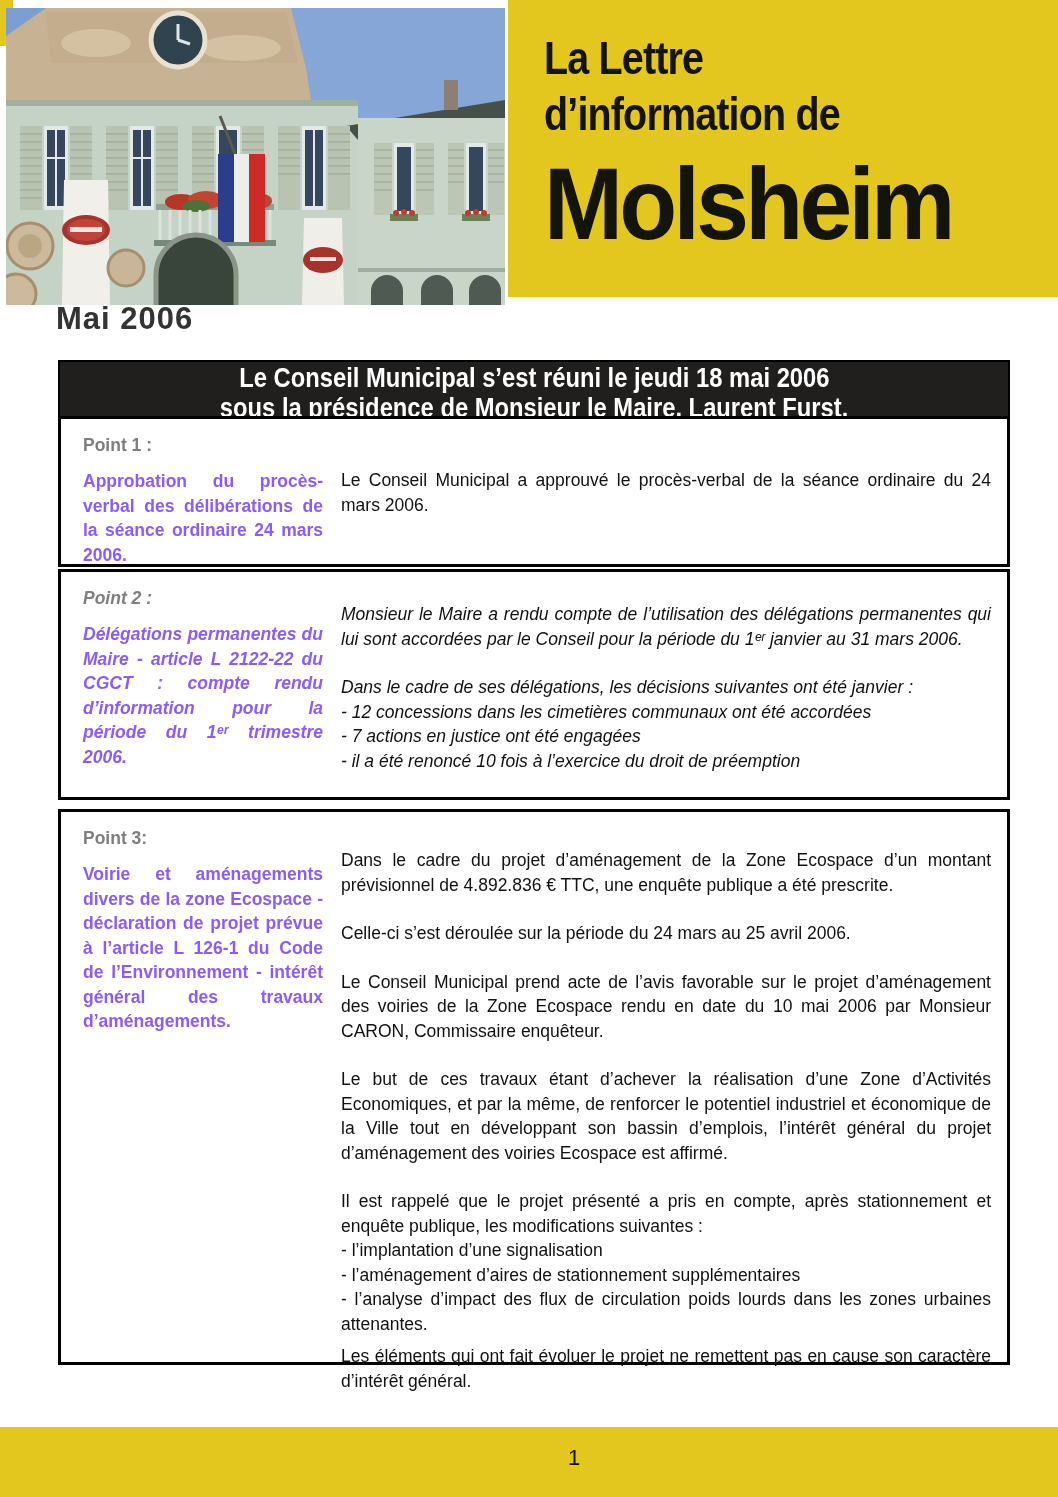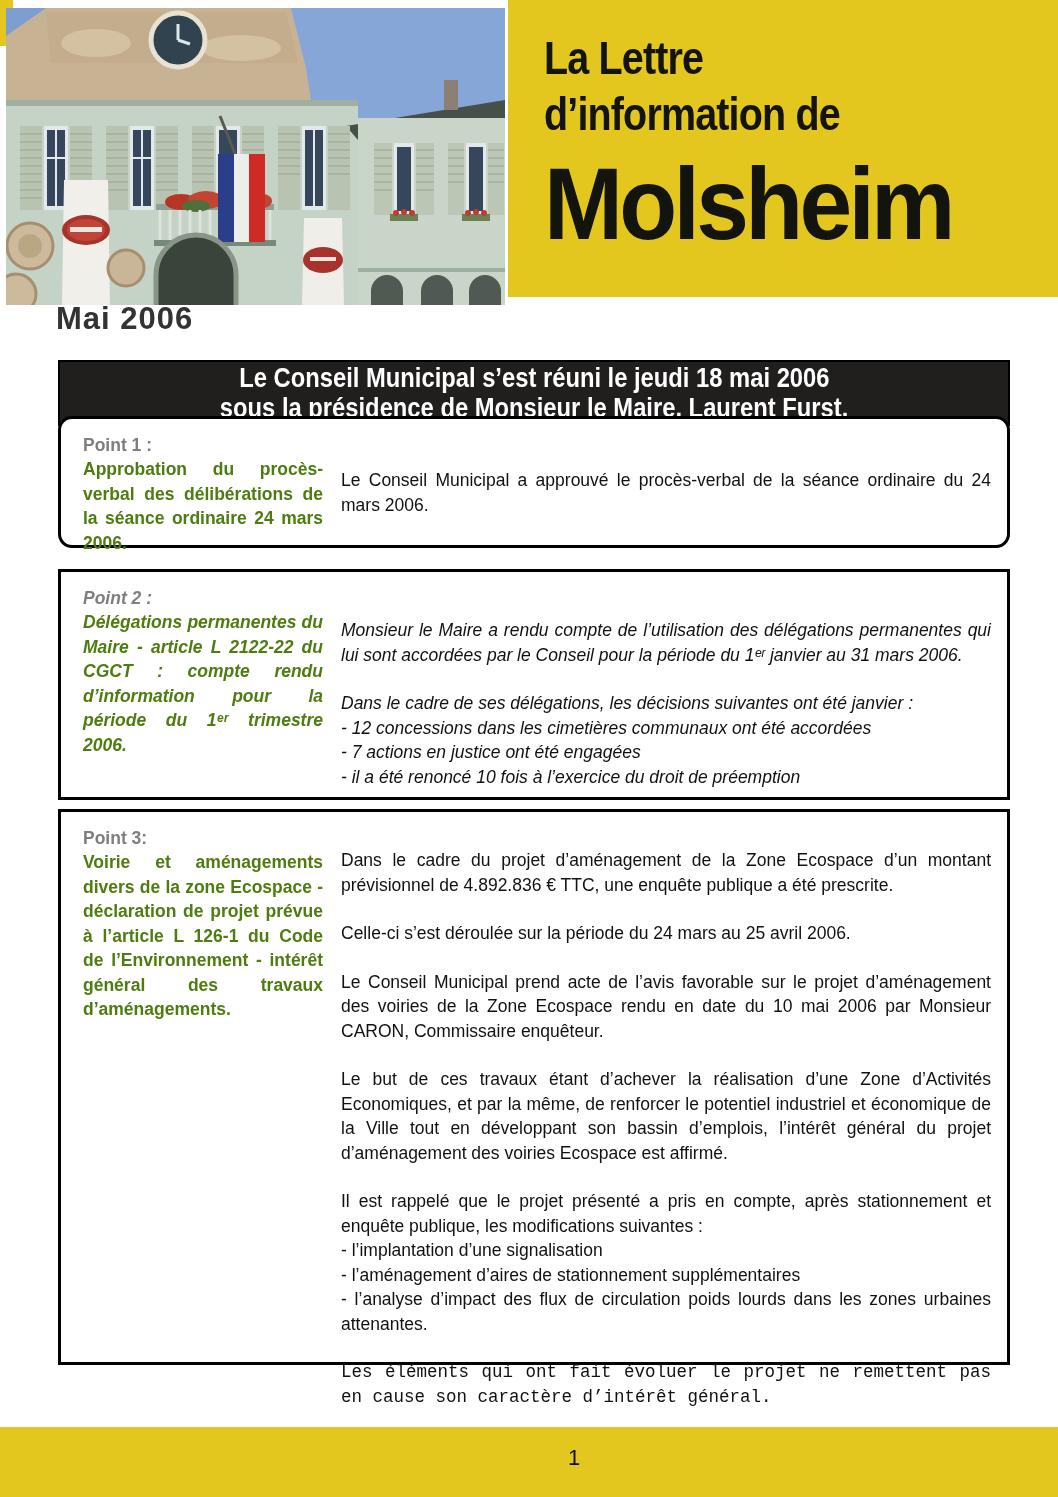--- a/index.html
+++ b/index.html
@@ -23,29 +23,29 @@
   
   .banner{position:absolute;left:58px;top:360px;width:952px;height:66px;background:#211F1E;
           border:2px solid #000;box-sizing:border-box;display:flex;flex-direction:column;
           align-items:center;justify-content:center;}
   .banner-line{color:#ffffff;font-weight:bold;font-size:27px;line-height:30px;white-space:nowrap;
                transform:scaleX(0.88);transform-origin:center;}
 
   
   .section{position:absolute;left:58px;width:952px;background:#fff;border:3px solid #000;
            box-sizing:border-box;display:flex;}
-  .sec-1{top:416px;height:132px;border-radius:14px;}
+  .sec-1{top:416px;height:151px;}
   .sec-2{top:569px;height:231px;font-style:italic;}
   .sec-3{top:809px;height:556px;}
   .col-left{width:280px;box-sizing:border-box;padding:14px 18px 0 22px;flex-shrink:0;}
   .point-label{color:#7e7e7e;font-weight:bold;font-size:17.5px;line-height:24px;}
-  .point-heading{font-weight:bold;font-size:17.5px;line-height:24.5px;text-align:justify;color:#4d7c0f;}
+  .point-heading{font-weight:bold;font-size:17.5px;line-height:24.5px;text-align:justify;color:#8b5cf6;margin-top:12px;}
   .col-right{flex:1;box-sizing:border-box;padding-right:16px;}
   .pad-s1{padding-top:49px;}
-  .pad-s2{padding-top:46px;}
+  .pad-s2{padding-top:30px;}
   .pad-s3{padding-top:36px;}
   .body-p{font-size:17.5px;line-height:24.5px;text-align:justify;margin:0 0 24px 0;color:#111;}
   .body-li{font-size:17.5px;line-height:24.5px;text-align:justify;margin:0;color:#111;}
   .tight{margin-bottom:0;}
 
   
   .footer{position:absolute;left:0;top:1427px;width:1058px;height:70px;background:#E4C71E;}
   .page-number{position:absolute;left:568px;top:18px;font-size:22px;color:#101010;}
 </style>
 </head>
@@ -254,21 +254,21 @@
     </div>
     <div class="col-right pad-s3">
       <p class="body-p">Dans le cadre du projet d’aménagement de la Zone Ecospace d’un montant prévisionnel de 4.892.836 € TTC, une enquête publique a été prescrite.</p>
       <p class="body-p">Celle-ci s’est déroulée sur la période du 24 mars au 25 avril 2006.</p>
       <p class="body-p">Le Conseil Municipal prend acte de l’avis favorable sur le projet d’aménagement des voiries de la Zone Ecospace rendu en date du 10 mai 2006 par Monsieur CARON, Commissaire enquêteur.</p>
       <p class="body-p">Le but de ces travaux étant d’achever la réalisation d’une Zone d’Activités Economiques, et par la même, de renforcer le potentiel industriel et économique de la Ville tout en développant son bassin d’emplois, l’intérêt général du projet d’aménagement des voiries Ecospace est affirmé.</p>
       <p class="body-p tight">Il est rappelé que le projet présenté a pris en compte, après stationnement et enquête publique, les modifications suivantes :</p>
       <div class="body-li">- l’implantation d’une signalisation</div>
       <div class="body-li">- l’aménagement d’aires de stationnement supplémentaires</div>
       <div class="body-li">- l’analyse d’impact des flux de circulation poids lourds dans les zones urbaines attenantes.</div>
-      <p class="body-p" style="margin-top:24px;font-family:Liberation Mono, monospace;">Les éléments qui ont fait évoluer le projet ne remettent pas en cause son caractère d’intérêt général.</p>
+      <p class="body-p" style="margin-top:8px;">Les éléments qui ont fait évoluer le projet ne remettent pas en cause son caractère d’intérêt général.</p>
     </div>
   </div>
 
   <div class="footer">
     <div class="page-number">1</div>
   </div>
 
 </div>
 
 </body></html>

